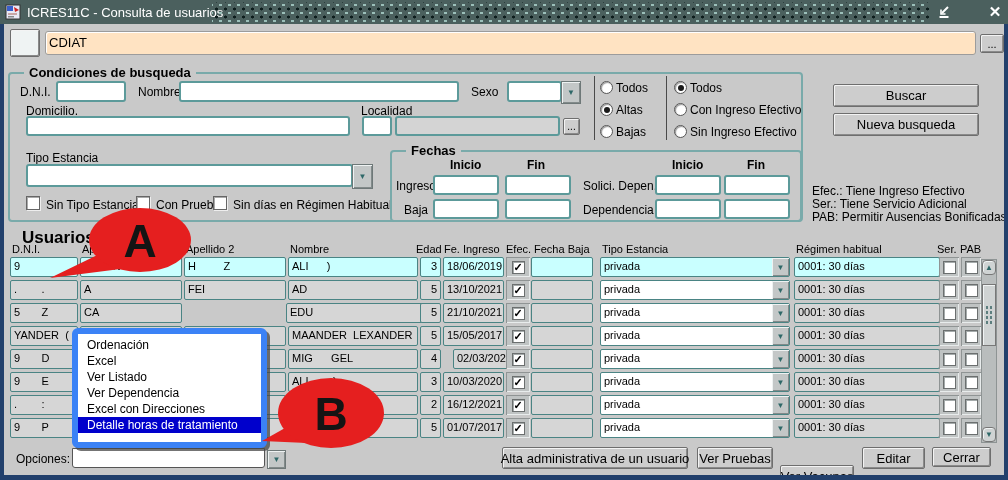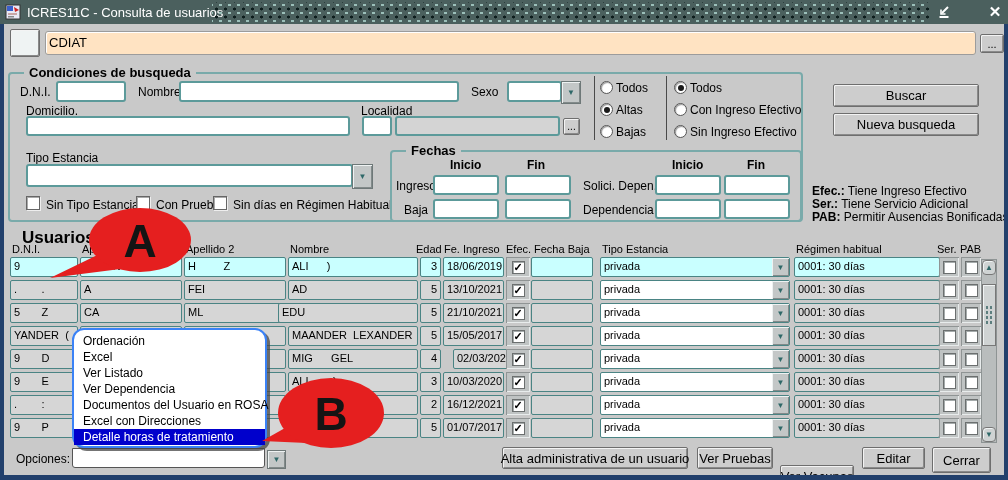--- a/index.html
+++ b/index.html
@@ -47,28 +47,28 @@
     display:flex;align-items:center;justify-content:center;color:#2e6868;font-size:8px}
   .trow.selr .tcombo{background:#c9ffff}
   
   .sbar{position:absolute;left:981px;top:259px;width:16px;height:184px;background:#b9bdbd;border:1px solid #8e9494;box-sizing:border-box}
   .sbtn{position:absolute;left:0px;width:14px;height:15px;background:#cfd3d3;border:1px solid #777;border-radius:4px;box-sizing:border-box;
     box-shadow:inset 1px 1px 0 #f0f4f4;display:flex;align-items:center;justify-content:center;color:#2e6868;font-size:8px}
   .sthumb{position:absolute;left:0px;top:24px;width:14px;height:62px;background:#cfd3d3;border:1px solid #777;box-sizing:border-box;
     box-shadow:inset 1px 1px 0 #f0f4f4;display:flex;align-items:center;justify-content:center}
   .sthumb .grip{width:8px;height:20px;background-image:radial-gradient(circle,#5d7f7f 1.2px,transparent 1.4px);background-size:4px 5px}
   
-  .cmenu{position:absolute;left:72px;top:328px;width:195px;height:120px;background:#fff;border:2px solid #3b82f6;border-radius:12px;
+  .cmenu{position:absolute;left:72px;top:328px;width:195px;height:120px;background:#fff;border:6px solid #3b82f6;border-radius:6px;
     box-sizing:border-box;box-shadow:3px 3px 0 rgba(70,70,70,.75);z-index:30;padding-top:3px}
   .cmenu .mi{height:16px;line-height:16px;font-size:12px;padding-left:9px;white-space:nowrap;cursor:default}
   .cmenu .mi.hl{background:#0000cc;color:#fff}
   
   .anno{position:absolute;left:0;top:0;width:1008px;height:480px;z-index:50;pointer-events:none}
   .legend-row{position:absolute;white-space:nowrap;font-size:12px}
-  .legend-row .k{font-weight:bold}
+  .legend-row .k{font-weight:normal}
 </style>
 </head>
 <body>
 
 <div class="window">
 
   <div class="edge" style="left:0;top:0;width:4px;height:480px"></div>
   <div class="edge" style="left:1004px;top:0;width:4px;height:480px"></div>
   <div class="edge" style="left:0;top:475px;width:1008px;height:5px"></div>
 
@@ -236,22 +236,21 @@
     <div class="chkstrip" style="left:939px;width:20px">
         <span class="tcb"></span>
       </div>
     <div class="chkstrip" style="left:961px;width:20px">
         <span class="tcb"></span>
       </div>
   </div>
   <div class="trow" style="top:303px">
     <div class="cell" style="left:10px;width:68px">5       Z</div>
     <div class="cell" style="left:80px;width:102px">CA</div>
-    <div class="cell" style="left:184px;width:102px">ML</div>
-    <div class="cell" style="left:278px;width:140px">EDU</div>
+    <div class="cell" style="left:286px;width:140px">EDU</div>
     <div class="cell" style="left:420px;width:21px;text-align:right">5</div>
     <div class="cell" style="left:443px;width:61px">21/10/2021</div>
     <div class="chkstrip" style="left:506px;width:24px">
         <span class="tcb">
           <span>✓</span>
         </span>
       </div>
     <div class="cell" style="left:531px;width:62px"></div>
     <div class="tcombo" style="left:600px;width:190px">
         <span class="txt">privada</span>
@@ -413,35 +412,34 @@
     <div class="sbtn" style="bottom:0;top:auto;position:absolute;top:167px">
         <span>▼</span>
       </div>
   </div>
 
   <div class="cmenu">
     <div class="mi">Ordenación</div>
     <div class="mi">Excel</div>
     <div class="mi">Ver Listado</div>
     <div class="mi">Ver Dependencia</div>
-    <div class="mi">Documentos del Usuario en ROSA</div>
     <div class="mi">Excel con Direcciones</div>
     <div class="mi hl">Detalle horas de tratamiento</div>
   </div>
 
   <span class="lbl" style="left:16px;top:452px">Opciones:</span>
   <div class="fld" style="left:72px;top:448px;width:193px;height:20px;border:1px solid #555;border-radius:0 0 3px 3px"></div>
   <div class="arrbtn" style="position:absolute;left:267px;top:450px;width:17px;height:17px">
       <span>▼</span>
     </div>
   <div class="btn" style="left:502px;top:447px;width:186px;height:22px">Alta administrativa de un usuario</div>
   <div class="btn" style="left:697px;top:447px;width:76px;height:22px">Ver Pruebas</div>
   <div class="btn" style="left:780px;top:465px;width:74px;height:22px">Ver Vacunas</div>
   <div class="btn" style="left:862px;top:447px;width:63px;height:22px">Editar</div>
-  <div class="btn" style="left:932px;top:447px;width:59px;height:26px">Cerrar</div>
+  <div class="btn" style="left:932px;top:447px;width:59px;height:20px">Cerrar</div>
 
   <svg class="anno" viewBox="0 0 1008 480">
     <polygon points="50,278 116,246 136,267" fill="#e51f1f"></polygon>
     <ellipse cx="140" cy="240" rx="51" ry="32" fill="#e51f1f"></ellipse>
     <text x="140" y="257" text-anchor="middle" font-family="Liberation Sans, sans-serif" font-size="46" font-weight="bold" fill="#141414">A</text>
     <polygon points="262,441 301,419 307,443" fill="#e51f1f"></polygon>
     <ellipse cx="331" cy="413" rx="53" ry="35" fill="#e51f1f"></ellipse>
     <text x="331" y="430" text-anchor="middle" font-family="Liberation Sans, sans-serif" font-size="46" font-weight="bold" fill="#141414">B</text>
   </svg>
 

